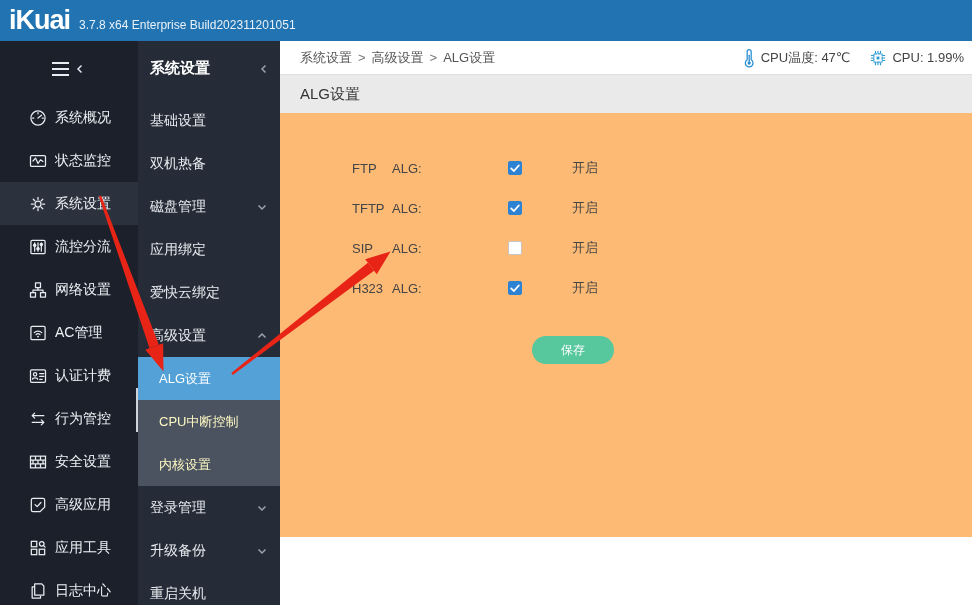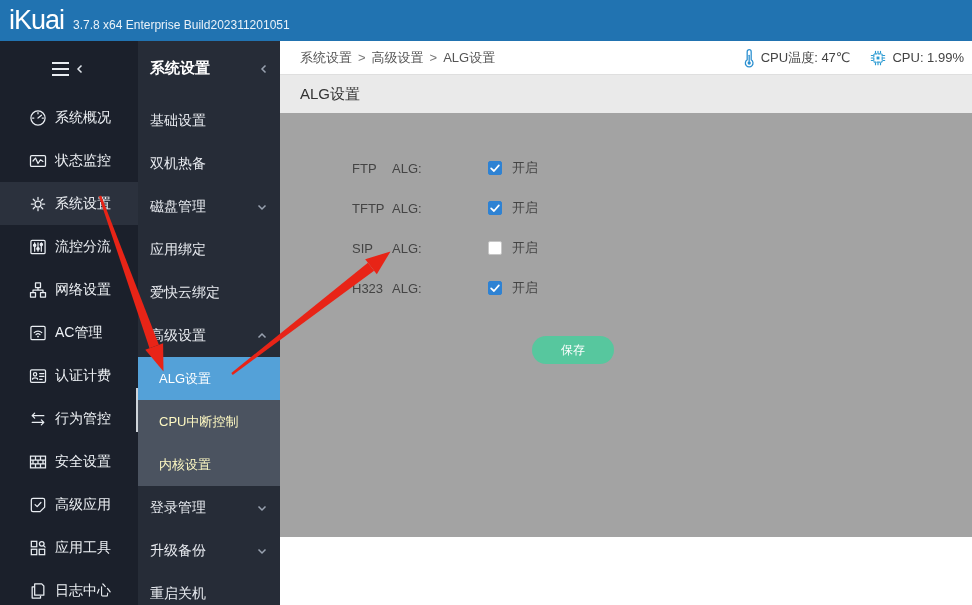--- a/index.html
+++ b/index.html
@@ -1,21 +1,21 @@
 <!DOCTYPE html>
 <html><head>
 <meta charset="utf-8">
 <style>
   * { margin:0; padding:0; box-sizing:border-box; }
   html,body { width:972px; height:605px; overflow:hidden; }
   body { font-family:"Liberation Sans","DejaVu Sans",sans-serif; font-size:13px; background:#fff; position:relative; }
 
   
   .topbar { position:absolute; top:0; left:0; width:972px; height:41px; background:#2173b1; display:flex; align-items:center; }
-  .logo { color:#fff; font-size:27px; font-weight:normal; letter-spacing:-1px; margin-left:9px; line-height:41px; }
+  .logo { color:#fff; font-size:27px; font-weight:bold; letter-spacing:-1px; margin-left:9px; line-height:41px; }
   .version { color:#eaf2f9; font-size:12px; margin-left:9px; margin-top:8px; }
 
   
   .sidebar { position:absolute; top:41px; left:0; width:138px; height:564px; background:#1b202b; }
   .collapse-row { height:55px; display:flex; align-items:center; justify-content:center; color:#dfe4ea; }
   .hamburger { display:flex; flex-direction:column; gap:4px; margin-right:5px; }
   .hamburger i { display:block; width:17px; height:2px; background:#e9edf2; }
   .nav-item { height:43px; display:flex; align-items:center; padding-left:28px; color:#eef1f5; font-size:14px; cursor:pointer; }
   .nav-item.active { background:#2b313d; }
   .nav-icon { width:20px; height:20px; display:inline-flex; align-items:center; justify-content:center; }
@@ -27,33 +27,33 @@
   .submenu-header { height:55px; display:flex; align-items:center; padding:0 10px 0 12px; font-size:15px; font-weight:bold; color:#fff; }
   .submenu-header .sp { flex:1; }
   .menu-item { height:43px; display:flex; align-items:center; padding:0 12px; font-size:14px; cursor:pointer; }
   .menu-item .sp { flex:1; }
   .menu-group { background:#4b5360; }
   .menu-child { height:43px; display:flex; align-items:center; padding-left:21px; font-size:13px; color:#fef9c3; cursor:pointer; }
   .menu-child.selected { background:#54a1d8; color:#fff; }
   .menu-top-gap { height:3px; }
 
   
-  .main { position:absolute; top:41px; left:280px; width:692px; height:496px; background:#a3a3a3; }
+  .main { position:absolute; top:41px; left:280px; width:692px; height:496px; background:#fdba74; }
   .statusbar { height:34px; background:#fff; border-bottom:1px solid #dfdfdf; display:flex; align-items:center; padding:0 8px 0 20px; color:#555; }
   .crumb-sep { margin:0 6px; color:#777; }
   .status-right { margin-left:auto; display:flex; align-items:center; color:#444; }
   .status-right .txt { margin-left:4px; }
   .status-gap { width:18px; }
   .page-header { height:38px; background:#eaeaea; display:flex; align-items:center; padding-left:20px; font-size:15px; color:#333; }
 
   .form { padding-top:35px; }
   .form-row { height:40px; display:flex; align-items:center; padding-left:72px; color:#444; }
   .proto { width:40px; font-size:13px; }
   .alg-label { width:60px; font-size:13px; }
-  .cb-group { margin-left:36px; display:flex; align-items:center; }
+  .cb-group { margin-left:56px; display:flex; align-items:center;gap:40px; }
   .checkbox { width:14px; height:14px; border:1px solid #c6c6c6; border-radius:2px; background:#fff; display:inline-flex; align-items:center; justify-content:center; cursor:pointer; }
   .checkbox.checked { background:#2e82d3; border-color:#2e82d3; }
   .checkbox svg { visibility:hidden; }
   .checkbox.checked svg { visibility:visible; }
   .cb-text { margin-left:10px; color:#444; }
 
   .save-btn { display:block; margin:28px 0 0 252px; width:82px; height:28px; background:#57c79e; color:#fff; border:none; border-radius:14px; font-size:12px; cursor:pointer; font-family:inherit; }
 
   
   .arrows { position:absolute; top:0; left:0; width:972px; height:605px; pointer-events:none; z-index:50; }

